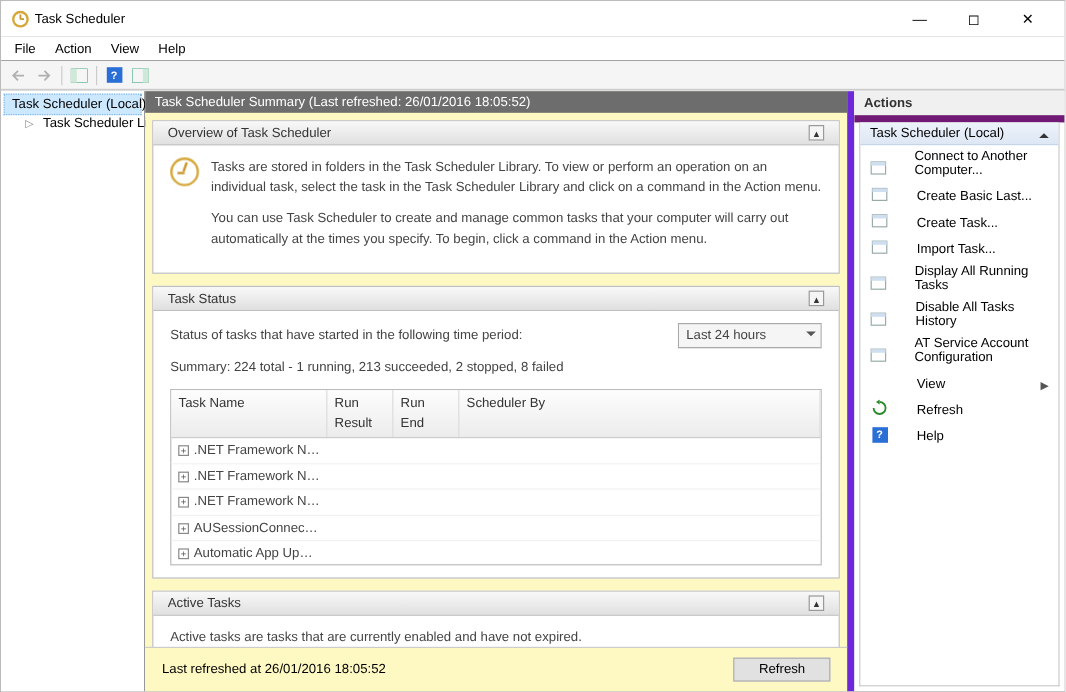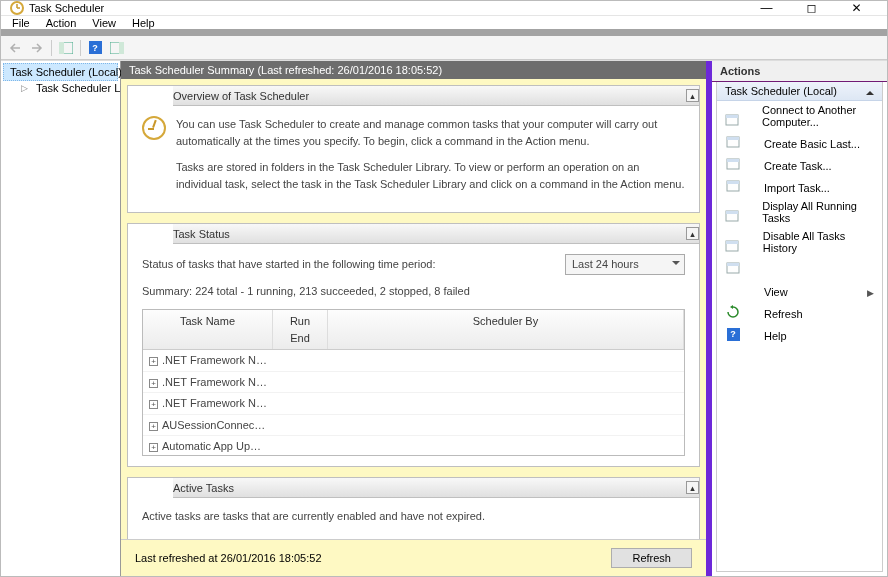--- a/index.html
+++ b/index.html
@@ -1,59 +1,59 @@
 <!DOCTYPE html>
 <html><head>
 <meta charset="utf-8">
 <style>
 * { margin: 0; padding: 0; box-sizing: border-box; font-family: "Segoe UI", Tahoma, sans-serif; font-size: 11px; }
 html, body { width: 888px; height: 577px; background: #fff; overflow: hidden; }
 .window { width: 888px; height: 577px; display: flex; flex-direction: column; border: 1px solid #bbb; }
-.titlebar { height: 15px; display: flex; align-items: center; padding: 0 8px; background: #fff; border-bottom: 1px solid #e5e5e5; }
+.titlebar { height: 30px; display: flex; align-items: center; padding: 0 8px; background: #fff; border-bottom: 1px solid #e5e5e5; }
 .titlebar .title { flex: 1; padding-left: 4px; }
 .titlebar .win-btns { display: flex; gap: 0; }
 .win-btn { width: 45px; height: 29px; display: flex; align-items: center; justify-content: center; font-size: 12px; cursor: pointer; }
-.menubar { height: 20px; display: flex; align-items: center; padding: 0 4px; gap: 2px; background: #fff; border-bottom: 7px solid #a3a3a3; text-align: center; }
+.menubar { height: 20px; display: flex; align-items: center; padding: 0 4px; gap: 2px; background: #fff; border-bottom: 1px solid #a3a3a3; text-align: center; }
 .menubar span { padding: 2px 7px; cursor: pointer; }
 .toolbar { height: 24px; display: flex; align-items: center; padding: 0 4px; gap: 2px; background: #f5f5f5; border-bottom: 1px solid #ccc; }
 .tbtn { width: 20px; height: 20px; display: flex; align-items: center; justify-content: center; border: 1px solid transparent; cursor: pointer; }
 .tbtn.disabled { opacity: 0.35; cursor: default; }
 .body { flex: 1; display: flex; min-height: 0; border-top: 1px solid #ddd; }
 .tree { width: 120px; border-right: 1px solid #999; background: #fff; padding: 2px; }
 .tree-node { display: flex; align-items: center; gap: 4px; padding: 1px 2px; white-space: nowrap; }
 .tree-node.sel { background: #cce8ff; border: 1px dotted #7fb7e8; }
 .tree-sub { padding-left: 16px; }
 .center { flex: 1; display: flex; flex-direction: column; min-width: 0; background: #fef9c3; border-right: 6px solid #6d28d9; }
 .center-header { background: #6d6d6d; color: #fff; font-size: 11px; padding: 3px 8px; }
 .scroll-area { flex: 1; overflow-y: auto; padding: 6px; }
 .panel { border: 1px solid #bfbfbf; margin-bottom: 10px; background: #fff; }
-.panel-head { background: linear-gradient(#f8f8f8, #e0e0e0); border-bottom: 1px solid #bfbfbf; padding: 3px 0; display: flex; justify-content: space-between; align-items: center; font-size: 11px; color: #333; margin-left: 45px; }
+.panel-head { background: linear-gradient(#f8f8f8, #e0e0e0); border-bottom: 1px solid #bfbfbf; padding: 3px 12px; display: flex; justify-content: space-between; align-items: center; font-size: 11px; color: #333; }
 .panel-body { padding: 10px 14px; color: #444; line-height: 1.5; }
 .panel-body p { margin-bottom: 10px; }
 .collapse-btn { width: 13px; height: 13px; border: 1px solid #999; display: flex; align-items: center; justify-content: center; font-size: 9px; cursor: pointer; background: #f5f5f5; }
 .overview-row { display: flex; gap: 10px; }
 .clock { flex-shrink: 0; width: 24px; height: 24px; border: 2px solid #d5a83a; border-radius: 50%; position: relative; }
 .clock::before, .clock::after { content: ""; position: absolute; background: #c9972a; left: 50%; top: 50%; transform-origin: top left; }
 .clock::before { width: 1.5px; height: 8px; transform: rotate(200deg); }
 .clock::after { width: 1.5px; height: 6px; transform: rotate(90deg); }
 .status-top { display: flex; align-items: center; justify-content: space-between; margin-bottom: 8px; }
 .combo { border: 1px solid #aaa; padding: 1px 18px 1px 6px; background: #f5f5f5; position: relative; cursor: pointer; min-width: 120px; }
 .combo::after { content: ""; position: absolute; right: 4px; top: 6px; border: 4px solid transparent; border-top-color: #555; }
 .grid { border: 1px solid #bbb; margin-top: 10px; }
-.grid-head { display: flex; background: linear-gradient(#fdfdfd,#ececec); border-bottom: 1px solid #ccc; text-align: center; }
+.grid-head { display: flex; background: linear-gradient(#fdfdfd,#ececec); border-bottom: 1px solid #ccc; }
 .grid-head > div { padding: 3px 6px; border-right: 1px solid #ddd; font-weight: normal; color: #333; }
 .grid-body { max-height: 105px; overflow-y: scroll; }
 .grid-row { display: flex; border-bottom: 1px solid #f2f2f2; }
 .grid-row > div { padding: 2px 6px; white-space: nowrap; overflow: hidden; text-overflow: ellipsis; }
 .plus { display: inline-block; width: 9px; height: 9px; border: 1px solid #888; font-size: 8px; line-height: 7px; text-align: center; margin-right: 4px; color: #555; }
 .c-tn { width: 130px; } .c-rr { width: 55px; } .c-rs { width: 60px; } .c-re { width: 55px; } .c-tb { flex: 1; min-width: 50px; }
 .footer { border-top: 1px solid #ccc; padding: 8px 14px; display: flex; justify-content: space-between; align-items: center; }
 .btn { border: 1px solid #adadad; background: #e1e1e1; padding: 3px 20px; cursor: pointer; }
 .actions { width: 175px; background: #fff; display: flex; flex-direction: column; }
-.actions-head { background: #f0f0f0; border-bottom: 1px solid #701a75; padding: 4px 8px; font-weight: bold; color: #333; }
+.actions-head { background: #f0f0f0; border-bottom: 6px solid #701a75; padding: 4px 8px; font-weight: bold; color: #333; }
 .actions-section { background: linear-gradient(#eef3fb,#dde7f4); padding: 3px 8px; border-bottom: 1px solid #c6d4e8; display: flex; justify-content: space-between; align-items: center; }
 .act-col { border-left: 1px solid #ccc; border-right: 1px solid #ccc; border-bottom: 1px solid #ccc; margin: 0 4px 4px 4px; flex: 1; }
 .act-item { display: flex; align-items: flex-end; gap: 23px; padding: 3px 8px; cursor: pointer; }
 .act-icon { width: 16px; height: 16px; display: inline-flex; align-items: center; justify-content: center; font-size: 11px; }
 .up-caret { width: 0; height: 0; border: 4px solid transparent; border-bottom-color: #333; }
 .arrow-right { margin-left: auto; font-size: 9px; color: #555; }
 svg { display: block; }
 </style>
 </head>
 <body>
@@ -138,41 +138,42 @@
 
         <div class="panel">
           <div class="panel-head">
             <span>Overview of Task Scheduler</span>
             <span class="collapse-btn">▴</span>
           </div>
           <div class="panel-body">
             <div class="overview-row">
               <div class="clock"></div>
               <div>
+                <p>Tasks are stored in folders in the Task Scheduler Library. To view or perform an operation on an individual task, select the task in the Task Scheduler Library and click on a command in the Action menu.</p>
                 <p>You can use Task Scheduler to create and manage common tasks that your computer will carry out automatically at the times you specify. To begin, click a command in the Action menu.</p>
-                <p>Tasks are stored in folders in the Task Scheduler Library. To view or perform an operation on an individual task, select the task in the Task Scheduler Library and click on a command in the Action menu.</p>
               </div>
             </div>
           </div>
         </div>
 
         <div class="panel">
           <div class="panel-head">
             <span>Task Status</span>
             <span class="collapse-btn">▴</span>
           </div>
           <div class="panel-body">
             <div class="status-top">
               <span>Status of tasks that have started in the following time period:</span>
               <span class="combo">Last 24 hours</span>
             </div>
             <p>Summary: 224 total - 1 running, 213 succeeded, 2 stopped, 8 failed</p>
             <div class="grid">
               <div class="grid-head">
                 <div class="c-tn">Task Name</div>
+                <div class="c-rr">Run Result</div>
                 <div class="c-re">Run End</div>
                 <div class="c-tb">Scheduler By</div>
               </div>
               <div class="grid-body" id="status-rows">
                   <div class="grid-row">
                     <div class="c-tn"><span class="plus">+</span>.NET Framework NGEN v4.0.303...</div>
                     <div class="c-rr"></div>
                     <div class="c-rs"></div>
                     <div class="c-re"></div>
                     <div class="c-tb"></div>
@@ -290,20 +291,21 @@
               </span>
               <span>Disable All Tasks History</span>
             </div>
             <div class="act-item">
               <span class="act-icon">
                 <svg width="14" height="12">
                   <rect x="1" y="1" width="12" height="10" fill="#fefefe" stroke="#9aa"></rect>
                   <rect x="1" y="1" width="12" height="3" fill="#d0dff0"></rect>
                 </svg>
               </span>
+              <span>AT Service Account Configuration</span>
             </div>
             <div class="act-item">
               <span class="act-icon"></span>
               <span>View</span>
               <span class="arrow-right">▶</span>
             </div>
             <div class="act-item">
               <span class="act-icon">
                 <svg width="14" height="14">
                   <path d="M7 2 A5 5 0 1 1 2 7" stroke="#2a8a2a" fill="none" stroke-width="1.5"></path>

